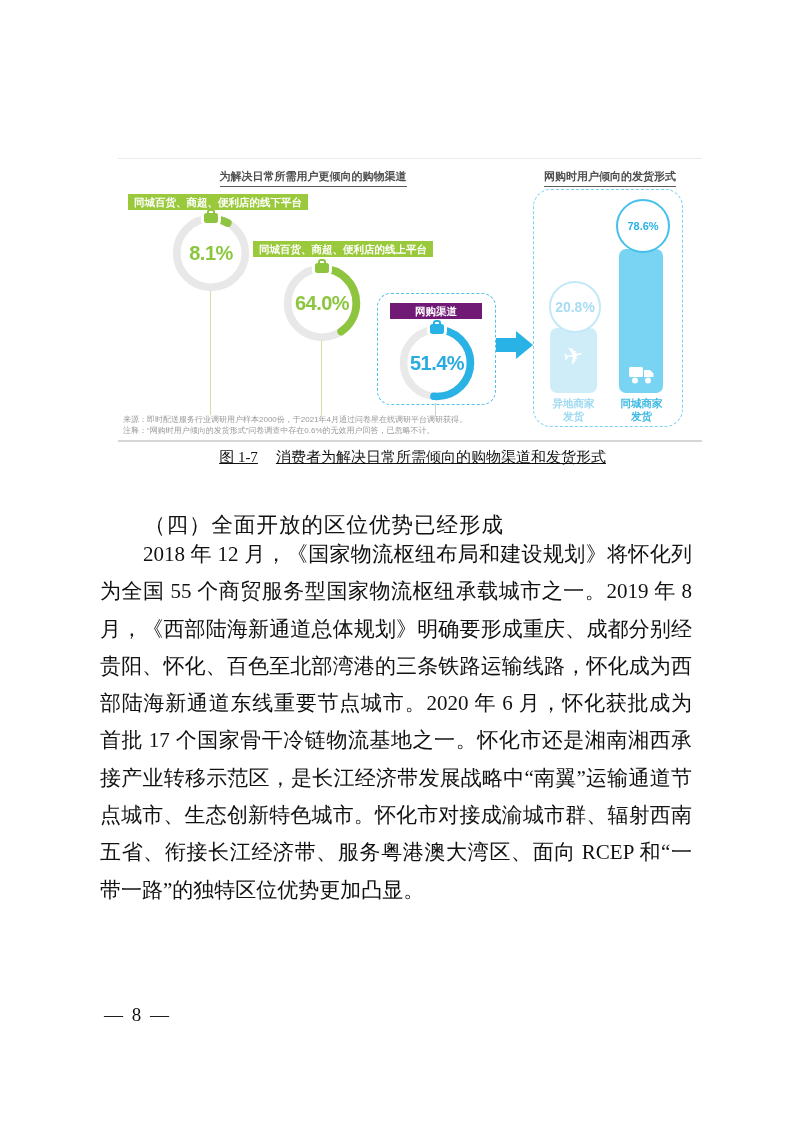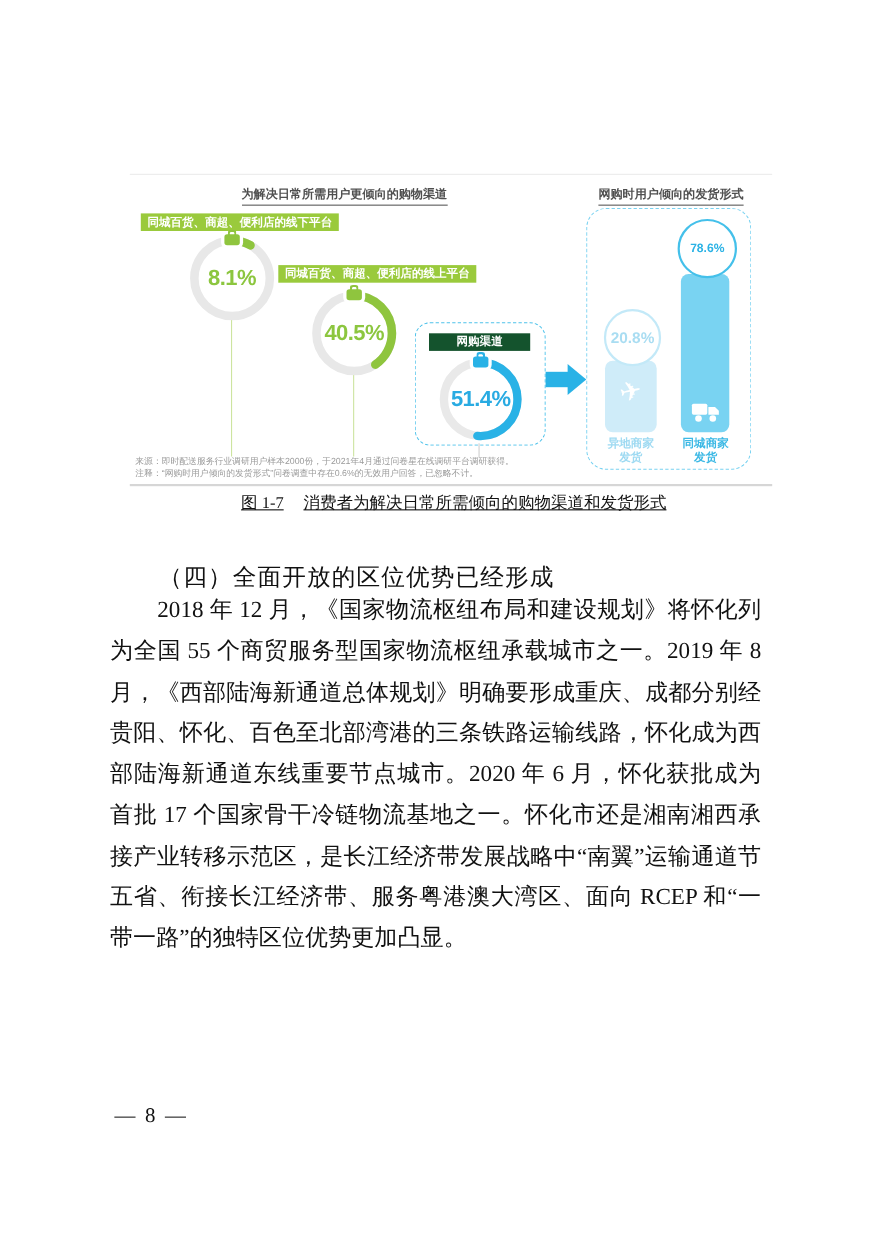--- a/index.html
+++ b/index.html
@@ -7,21 +7,21 @@
         font-family:"Liberation Serif","DejaVu Serif",serif;color:#1a1a1a;}
 
   
   .fig{position:absolute;left:118px;top:158px;width:584px;height:286px;
        font-family:"Liberation Sans","DejaVu Sans",sans-serif;border-top:1px solid #ebebeb;}
   .fig-title{position:absolute;text-align:center;font-size:11px;font-weight:bold;color:#4f4f4f;}
   .fig-title span{display:inline-block;border-bottom:1px solid #5a5a5a;padding-bottom:2px;}
   .tag{position:absolute;height:16px;line-height:16px;padding:0 6px;color:#fff;
        font-size:10.5px;font-weight:bold;white-space:nowrap;}
   .tag-green{background:#9aca3c;}
-  .tag-blue{background:#14532d;text-align:center;}
+  .tag-blue{background:#701a75;text-align:center;}
   .donut{position:absolute;}
   .donut-val{position:absolute;display:flex;align-items:center;justify-content:center;
              font-weight:bold;letter-spacing:-0.5px;}
   .topicon{position:absolute;border-radius:2.5px;box-shadow:0 0 0 3px #fff;}
   .topicon::before{content:"";position:absolute;top:-4px;left:50%;margin-left:-4px;width:8px;height:5px;
                    border:2px solid currentColor;border-bottom:none;border-radius:3px 3px 0 0;box-sizing:border-box;}
   .stem{position:absolute;width:1px;}
   .dash-box{position:absolute;border:1.5px dashed #4fc3eb;border-radius:14px;background:#fff;}
   .panel{position:absolute;border:1.5px dashed #79d2f1;border-radius:18px;}
   .ratio-circle{position:absolute;border-radius:50%;background:#fff;display:flex;align-items:center;
@@ -68,21 +68,21 @@
     </svg>
     <div class="donut-val" style="left:54px;top:55px;width:78px;height:78px;font-size:20px;color:#8cc63f;">8.1%</div>
     <div class="topicon" style="left:86px;top:54px;width:14px;height:10px;background:#8fc53e;color:#8fc53e;"></div>
     <div class="stem" style="left:92px;top:132px;height:124px;background:#cde4a0;"></div>
 
     <div class="tag tag-green" style="left:135px;top:82px;">同城百货、商超、便利店的线上平台</div>
     <svg class="donut" style="left:165px;top:105px;" width="78" height="78" viewBox="0 0 100 100">
       <circle cx="50" cy="50" r="44" fill="none" stroke="#e8e8e8" stroke-width="10"></circle>
       <circle cx="50" cy="50" r="44" fill="none" stroke="#8fc53e" stroke-width="10" stroke-linecap="round" transform="rotate(-90 50 50)" stroke-dasharray="111.97 276.46"></circle>
     </svg>
-    <div class="donut-val" style="left:165px;top:105px;width:78px;height:78px;font-size:20px;color:#8cc63f;">40.5%</div>
+    <div class="donut-val" style="left:165px;top:105px;width:78px;height:78px;font-size:20px;color:#8cc63f;">64.0%</div>
     <div class="topicon" style="left:197px;top:104px;width:14px;height:10px;background:#8fc53e;color:#8fc53e;"></div>
     <div class="stem" style="left:203px;top:182px;height:74px;background:#cde4a0;"></div>
 
     <div class="dash-box" style="left:259px;top:134px;width:117px;height:110px;">
       <div class="tag tag-blue" style="left:12px;top:9px;width:80px;">网购渠道</div>
       <svg class="donut" style="left:21px;top:31px;" width="76" height="76" viewBox="0 0 100 100">
         <circle cx="50" cy="50" r="44" fill="none" stroke="#e9e9e9" stroke-width="10"></circle>
         <circle cx="50" cy="50" r="44" fill="none" stroke="#29b2e6" stroke-width="10" stroke-linecap="round" transform="rotate(-90 50 50)" stroke-dasharray="142.10 276.46"></circle>
       </svg>
       <div class="donut-val" style="left:21px;top:31px;width:76px;height:76px;font-size:20px;color:#29abe2;">51.4%</div>
@@ -125,18 +125,19 @@
   </div>
 
   <div class="bodytext">
     <div class="bline first">2018 年 12 月，《国家物流枢纽布局和建设规划》将怀化列</div>
     <div class="bline">为全国 55 个商贸服务型国家物流枢纽承载城市之一。2019 年 8</div>
     <div class="bline">月，《西部陆海新通道总体规划》明确要形成重庆、成都分别经</div>
     <div class="bline">贵阳、怀化、百色至北部湾港的三条铁路运输线路，怀化成为西</div>
     <div class="bline">部陆海新通道东线重要节点城市。2020 年 6 月，怀化获批成为</div>
     <div class="bline">首批 17 个国家骨干冷链物流基地之一。怀化市还是湘南湘西承</div>
     <div class="bline">接产业转移示范区，是长江经济带发展战略中“南翼”运输通道节</div>
+    <div class="bline">点城市、生态创新特色城市。怀化市对接成渝城市群、辐射西南</div>
     <div class="bline">五省、衔接长江经济带、服务粤港澳大湾区、面向 RCEP 和“一</div>
     <div class="bline last">带一路”的独特区位优势更加凸显。</div>
   </div>
 
   <div class="pagenum">— 8 —</div>
 </div>
 
 </body></html>

